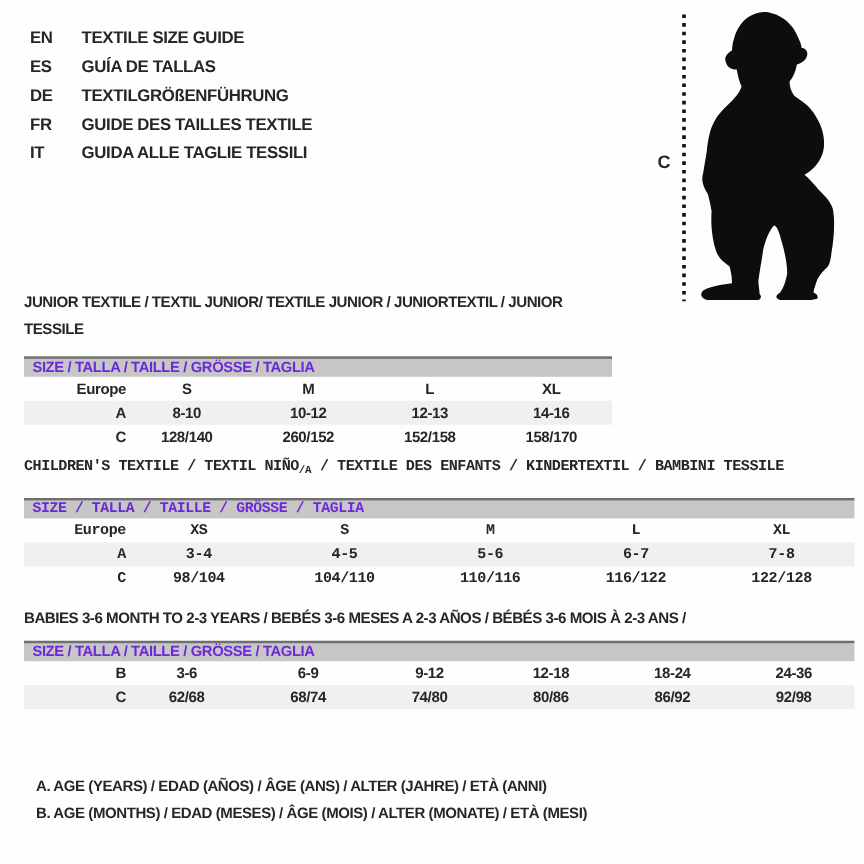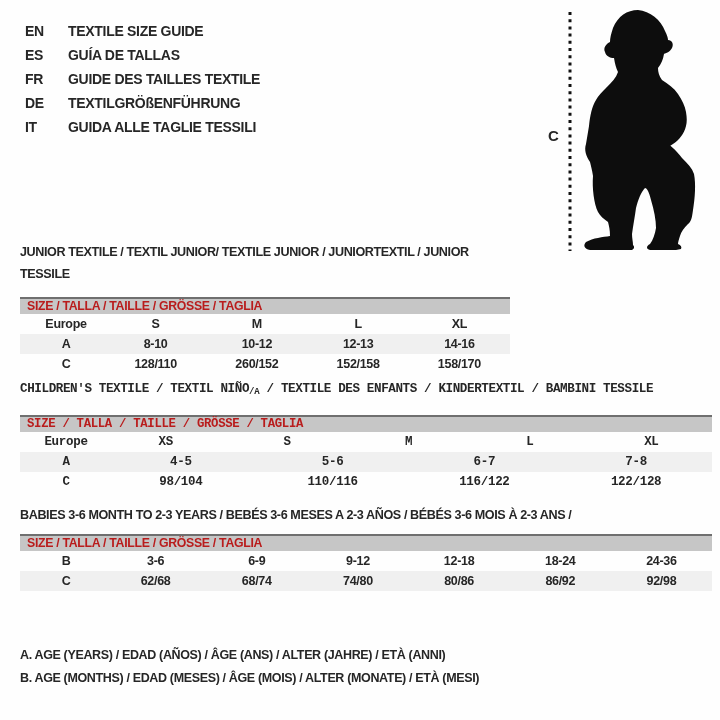--- a/index.html
+++ b/index.html
@@ -19,51 +19,51 @@
   .size-section{position:absolute;left:20px;}
   .s1{top:241px;width:490px;}
   .s2{top:378px;width:692px;font-family:Liberation Mono, monospace;}
   .s3{top:504px;width:692px;}
   .table-title{font-size:12.6px;line-height:22px;letter-spacing:-0.4px;}
   .sub{font-size:9px;vertical-align:-2px;letter-spacing:-0.2px;}
   .size-table{margin-top:12px;}
   .s3 .size-table{margin-top:8px;}
   .size-header{
     background:#c6c6c6;border-top:2px solid #6f6f6f;height:15px;line-height:15px;
-    padding-left:7px;font-size:12.3px;color:#b91c1c;
+    padding-left:7px;font-size:12.3px;color:#6d28d9;
   }
   .trow{display:flex;height:20px;line-height:20px;font-size:12.5px;}
   .trow.shaded{background:#f0f0f0;}
   .tcell{flex:1;text-align:center;}
-  .tcell.first{flex:0 0 78px;padding-left:7px;text-align:center;}
+  .tcell.first{flex:0 0 78px;padding-left:7px;text-align:right;}
   
   .notes{position:absolute;left:20px;top:644px;}
-  .note-line{font-size:12.5px;line-height:23px;letter-spacing:-0.35px;}
+  .note-line{font-size:12.5px;line-height:23px;letter-spacing:-0.35px;margin-left:10px;}
 </style>
 </head>
 <body>
 
 <div class="page">
 
   <div class="lang-list">
       <div class="lang-row">
         <span class="lang-code">EN</span>
         <span class="lang-label">TEXTILE SIZE GUIDE</span>
       </div>
       <div class="lang-row">
         <span class="lang-code">ES</span>
         <span class="lang-label">GUÍA DE TALLAS</span>
       </div>
       <div class="lang-row">
+        <span class="lang-code">DE</span>
+        <span class="lang-label">TEXTILGRÖßENFÜHRUNG</span>
+      </div>
+      <div class="lang-row">
         <span class="lang-code">FR</span>
         <span class="lang-label">GUIDE DES TAILLES TEXTILE</span>
-      </div>
-      <div class="lang-row">
-        <span class="lang-code">DE</span>
-        <span class="lang-label">TEXTILGRÖßENFÜHRUNG</span>
       </div>
       <div class="lang-row">
         <span class="lang-code">IT</span>
         <span class="lang-label">GUIDA ALLE TAGLIE TESSILI</span>
       </div>
     </div>
 
   <span class="c-label">C</span>
 
   <svg class="figure-svg" width="168" height="252" viewBox="0 0 168 252">
@@ -133,21 +133,21 @@
         </div>
         <div class="trow shaded">
           <span class="tcell first">A</span>
           <span class="tcell">8-10</span>
           <span class="tcell">10-12</span>
           <span class="tcell">12-13</span>
           <span class="tcell">14-16</span>
         </div>
         <div class="trow">
           <span class="tcell first">C</span>
-          <span class="tcell">128/110</span>
+          <span class="tcell">128/140</span>
           <span class="tcell">260/152</span>
           <span class="tcell">152/158</span>
           <span class="tcell">158/170</span>
         </div>
       </div>
     </div>
   <div class="size-section s2">
       <div class="table-title">
         <div class="title-line"><span>CHILDREN'S TEXTILE / TEXTIL NIÑO</span><span class="sub">/A</span><span> / TEXTILE DES ENFANTS / KINDERTEXTIL / BAMBINI TESSILE</span></div>
       </div>
@@ -156,28 +156,30 @@
         <div class="trow">
           <span class="tcell first">Europe</span>
           <span class="tcell">XS</span>
           <span class="tcell">S</span>
           <span class="tcell">M</span>
           <span class="tcell">L</span>
           <span class="tcell">XL</span>
         </div>
         <div class="trow shaded">
           <span class="tcell first">A</span>
+          <span class="tcell">3-4</span>
           <span class="tcell">4-5</span>
           <span class="tcell">5-6</span>
           <span class="tcell">6-7</span>
           <span class="tcell">7-8</span>
         </div>
         <div class="trow">
           <span class="tcell first">C</span>
           <span class="tcell">98/104</span>
+          <span class="tcell">104/110</span>
           <span class="tcell">110/116</span>
           <span class="tcell">116/122</span>
           <span class="tcell">122/128</span>
         </div>
       </div>
     </div>
   <div class="size-section s3">
       <div class="table-title">
         <div class="title-line"><span>BABIES 3-6 MONTH TO 2-3 YEARS / BEBÉS 3-6 MESES A 2-3 AÑOS / BÉBÉS 3-6 MOIS À 2-3 ANS /</span></div>
       </div>

